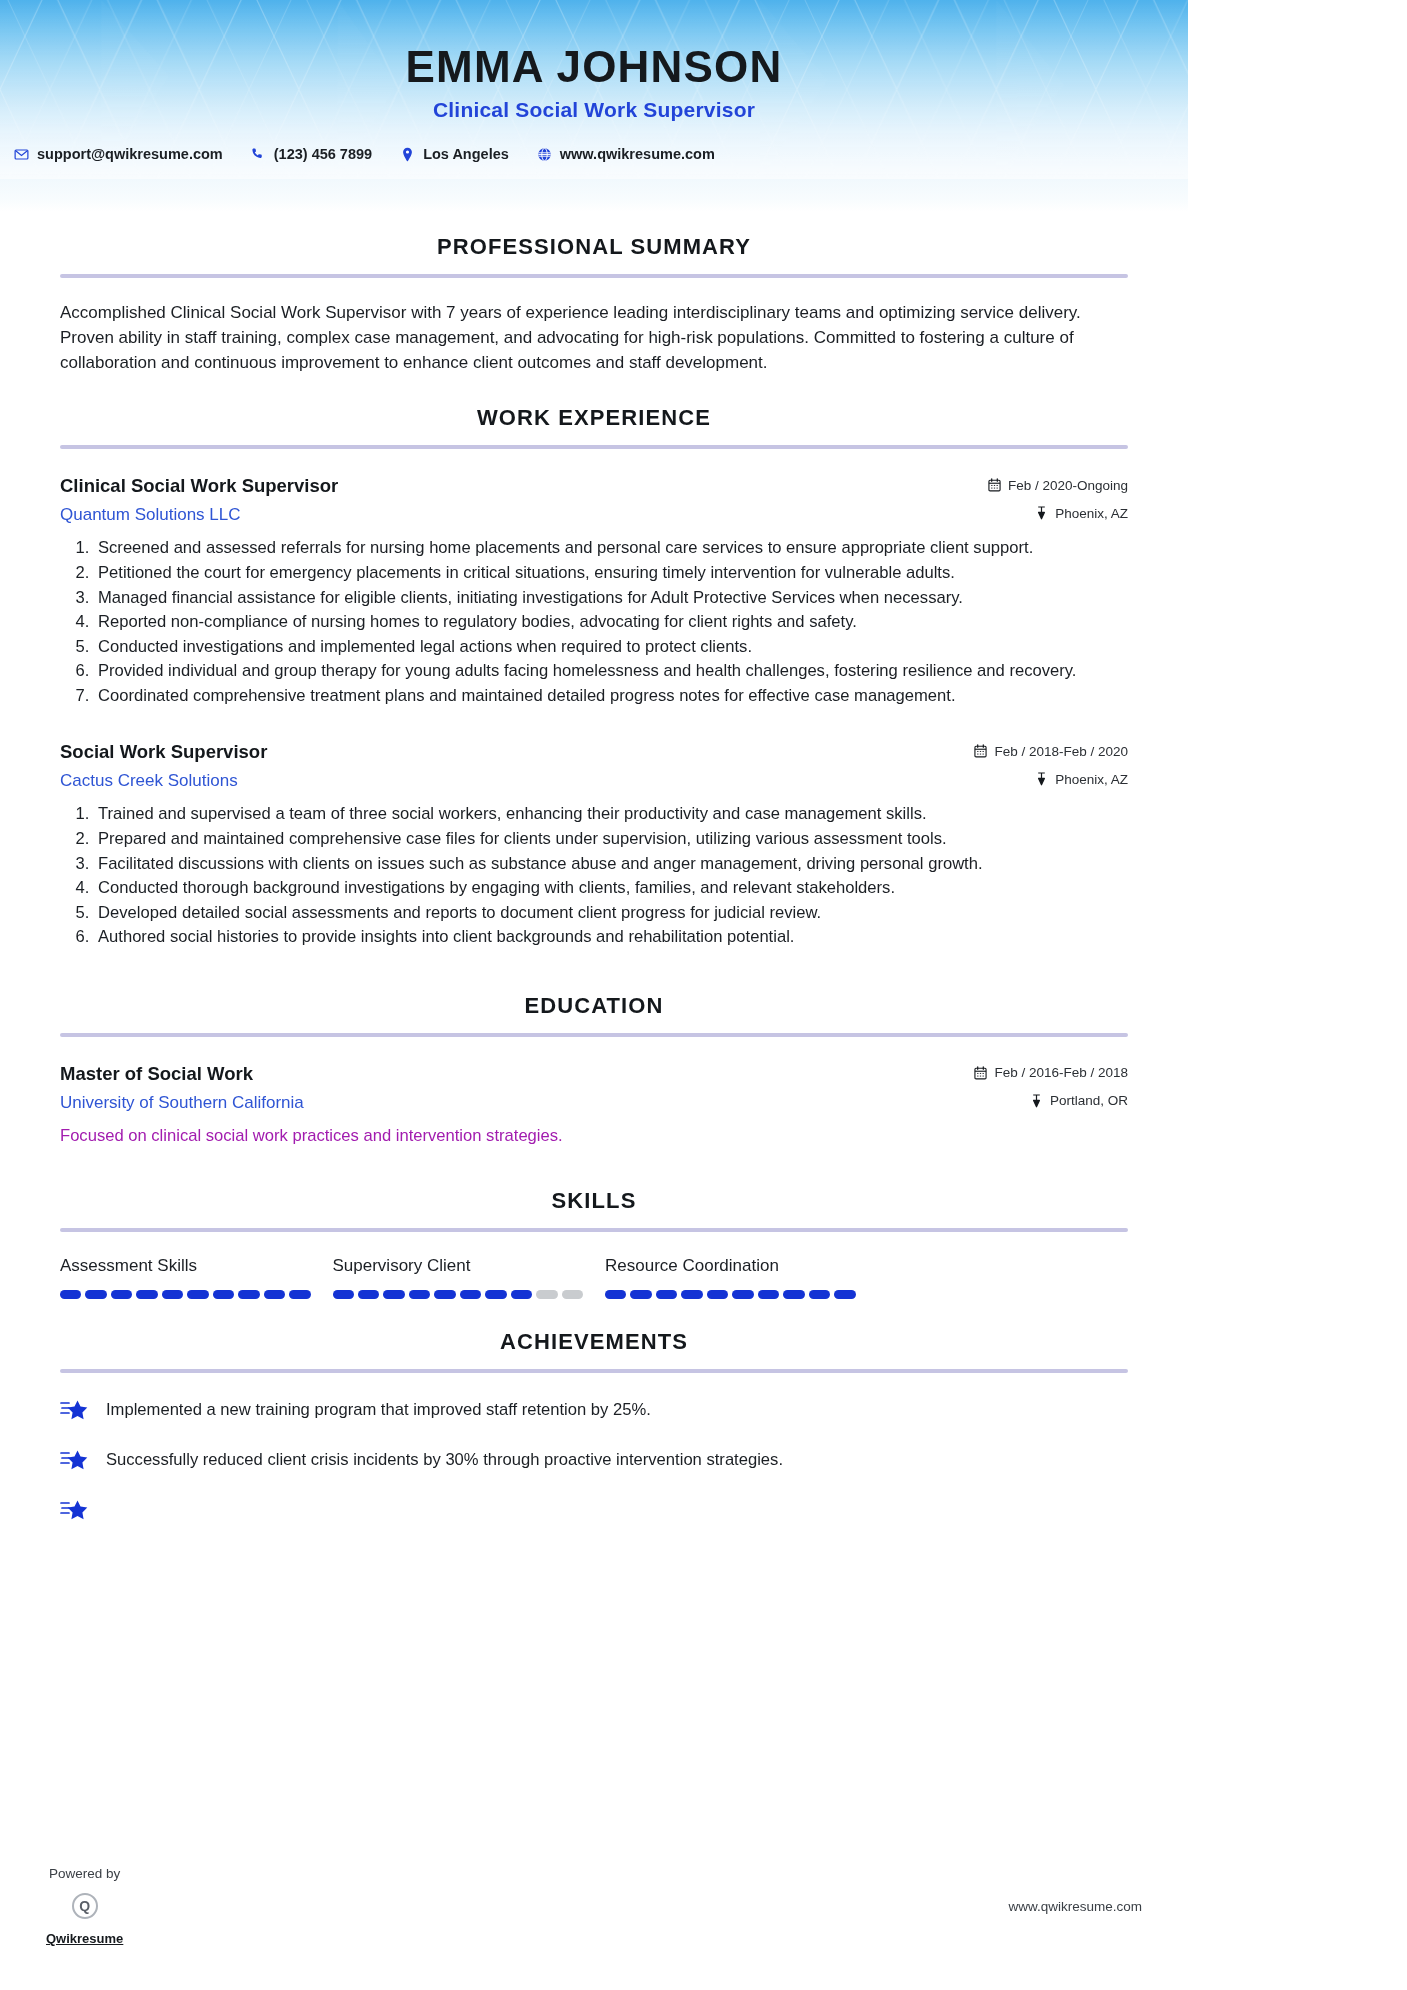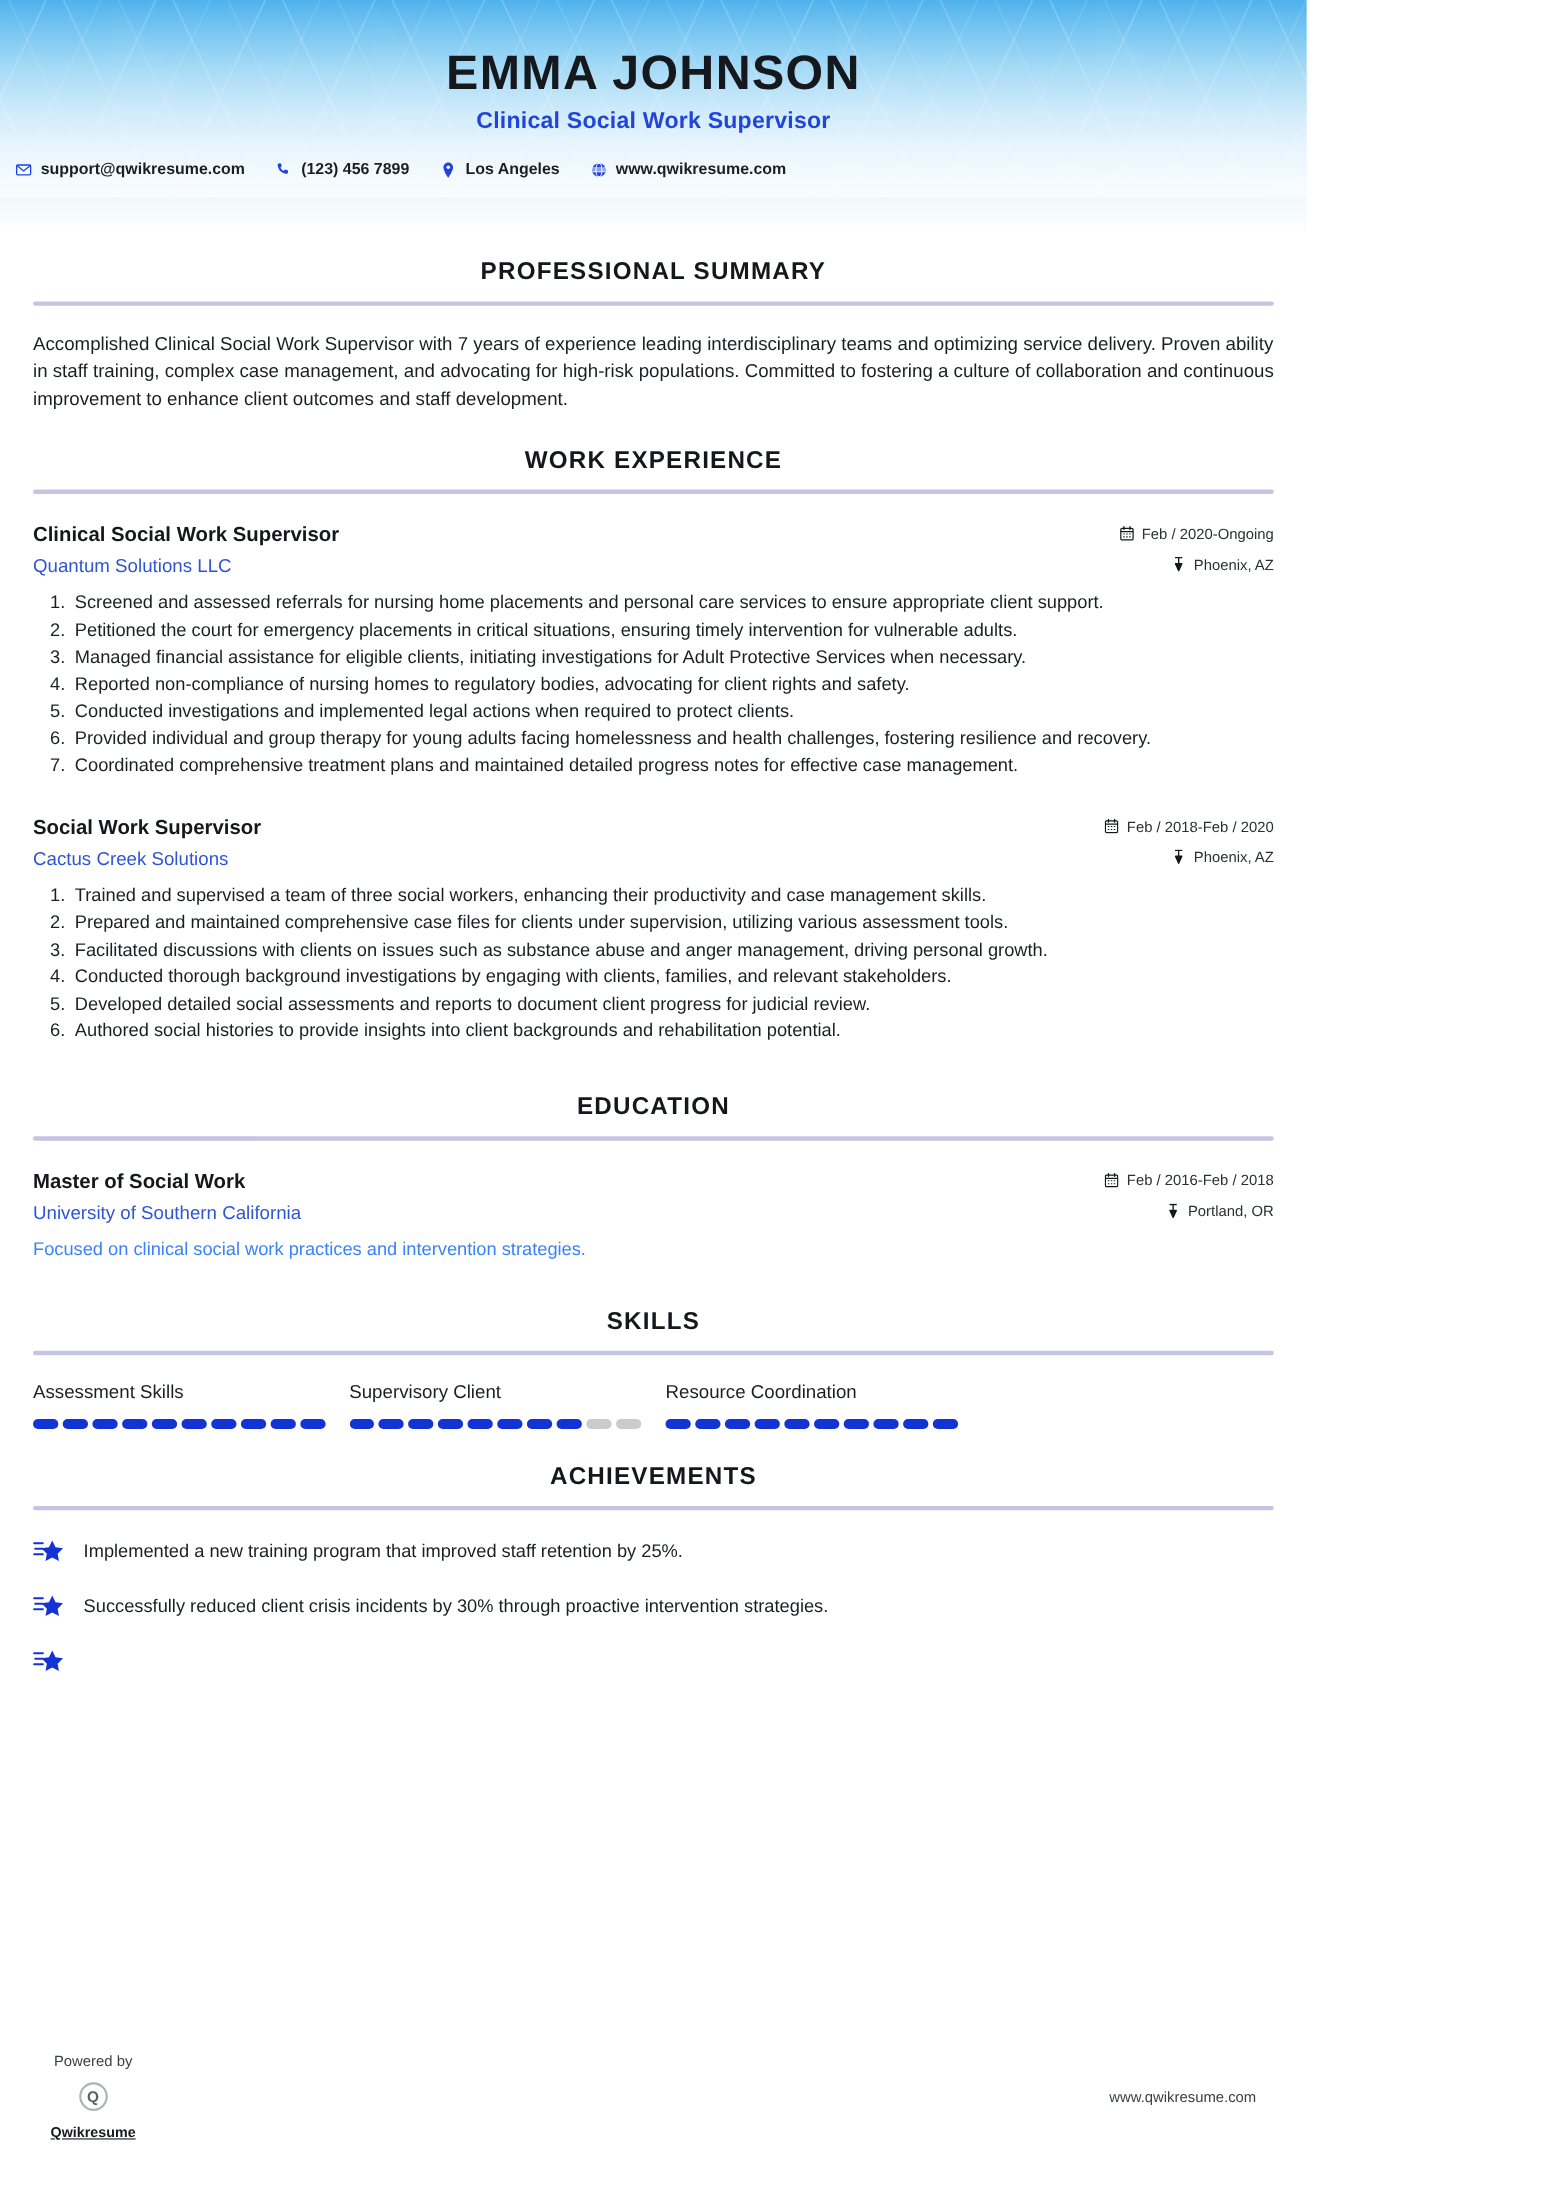--- a/index.html
+++ b/index.html
@@ -80,21 +80,21 @@
     justify-content: center;
     width: 15px;
     height: 15px;
     color: #2244d8;
     flex: none;
   }
   .contact-item .ci svg { display: block; }
 
   
   .body {
-    padding: 0 30px;
+    padding: 0 60px;
   }
   .section-title {
     text-align: center;
     font-size: 22px;
     font-weight: 700;
     letter-spacing: 1.1px;
     color: #14181c;
   }
   .rule {
     height: 4px;
@@ -160,21 +160,21 @@
   .bullets li {
     font-size: 16.6px;
     line-height: 1.36;
     color: #1b1f24;
     margin-bottom: 2px;
     padding-left: 4px;
   }
   .entry-note {
     margin-top: 13px;
     font-size: 16.6px;
-    color: #3b82f6;
+    color: #a21caf;
   }
 
   
   .skills-grid {
     margin-top: 24px;
     display: grid;
     grid-template-columns: repeat(4, 1fr);
     gap: 0 22px;
   }
   .skill-name {

